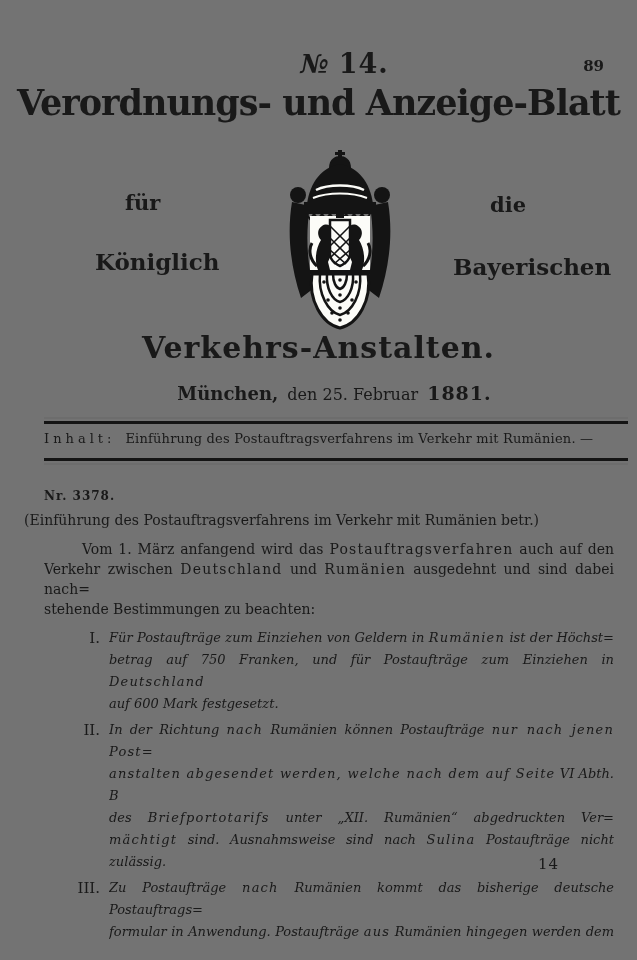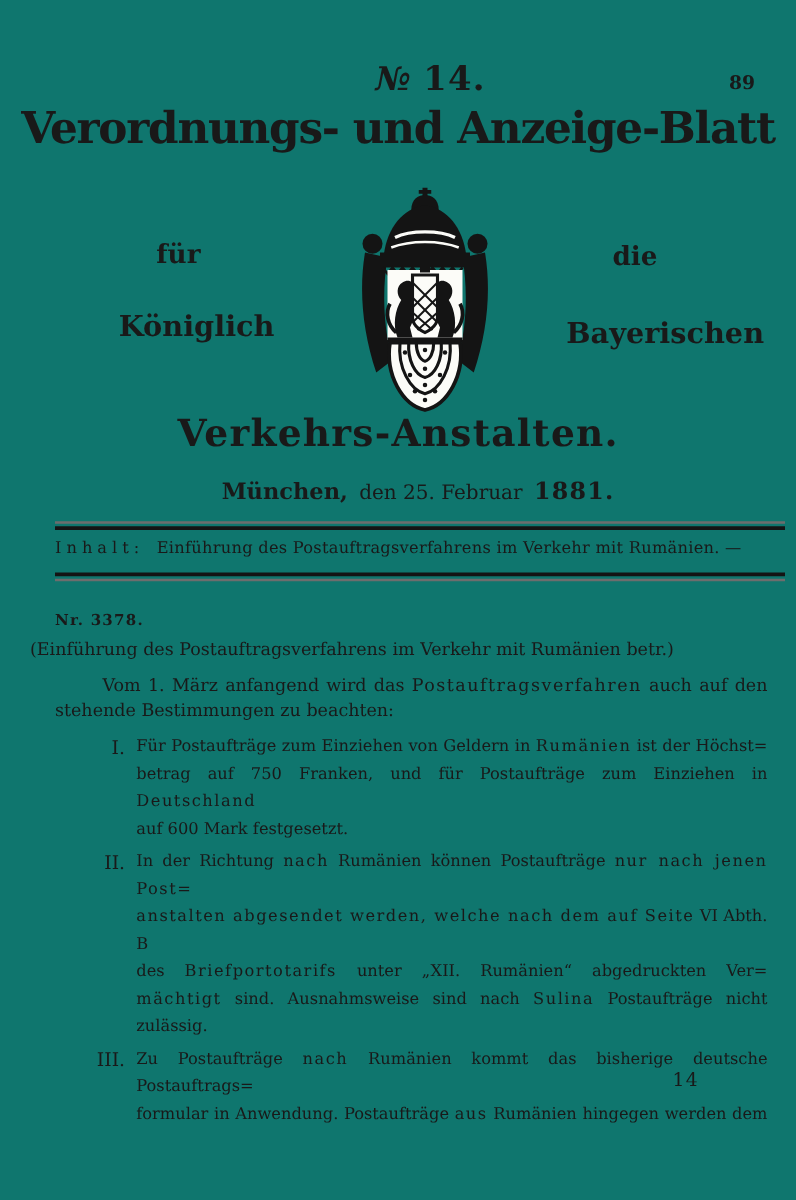--- a/index.html
+++ b/index.html
@@ -4,21 +4,21 @@
 <style>
   html,body{margin:0;padding:0;}
   body{
     width:637px;height:960px;
     background:#e8e8e6;
     font-family:"DejaVu Serif","Liberation Serif",serif;
     color:#191919;
   }
   .page{
     position:relative;width:637px;height:960px;overflow:hidden;
-    background:#0f766e;
+    background:#737373;
   }
 
   
   .issue-line{
     position:absolute;top:48px;left:0;width:100%;text-align:center;
     transform:translateX(26px);
   }
   .no-sign{font-style:italic;font-size:26px;font-weight:bold;}
   .no-val{font-size:27px;font-weight:bold;margin-left:10px;letter-spacing:1px;}
   .folio{
@@ -69,21 +69,21 @@
   .art-subject{
     text-align:left;font-size:14px;margin-top:9px;position:relative;left:-20px;
     white-space:nowrap;
   }
   .art-intro{margin-top:11px;font-size:14px;}
   .art-intro .tline{line-height:20px;}
   .art-items{margin-top:8px;}
   .art-item{display:flex;margin-bottom:4px;}
   .item-num{width:56px;padding-right:9px;text-align:right;font-size:15px;line-height:22px;flex:none;}
   .item-body{flex:1;font-size:13px;}
-  .item-body .tline{line-height:22px;}
+  .item-body .tline{line-height:22px;font-style:italic;}
 
   .tline{
     text-align:justify;text-align-last:justify;
     overflow:hidden;
   }
   .tline-last{text-align-last:left;}
   .tline-indent{text-indent:38px;}
   .sp{letter-spacing:1.2px;}
 
   .sheet-no{position:absolute;left:538px;top:855px;font-size:15px;letter-spacing:1px;}
@@ -187,20 +187,21 @@
   <div class="rule rule-bottom">
     <div class="thick"></div>
       <div class="thin"></div>
   </div>
 
   <div class="article">
     <div class="art-no">Nr. 3378.</div>
     <div class="art-subject">(Einführung des Postauftragsverfahrens im Verkehr mit Rumänien betr.)</div>
     <div class="art-intro">
         <div class="tline tline-indent"><span>Vom 1. März anfangend wird das </span><span class="sp">Postauftragsverfahren</span><span> auch auf den</span></div>
+        <div class="tline"><span>Verkehr zwischen </span><span class="sp">Deutschland</span><span> und </span><span class="sp">Rumänien</span><span> ausgedehnt und sind dabei nach=</span></div>
         <div class="tline tline-last"><span>stehende Bestimmungen zu beachten:</span></div>
       </div>
     <div class="art-items">
         <div class="art-item">
           <div class="item-num">I.</div>
           <div class="item-body">
             <div class="tline"><span>Für Postaufträge zum Einziehen von Geldern in </span><span class="sp">Rumänien</span><span> ist der Höchst=</span></div>
             <div class="tline"><span>betrag auf 750 Franken, und für Postaufträge zum Einziehen in </span><span class="sp">Deutschland</span></div>
             <div class="tline tline-last"><span>auf 600 Mark festgesetzt.</span></div>
           </div>

